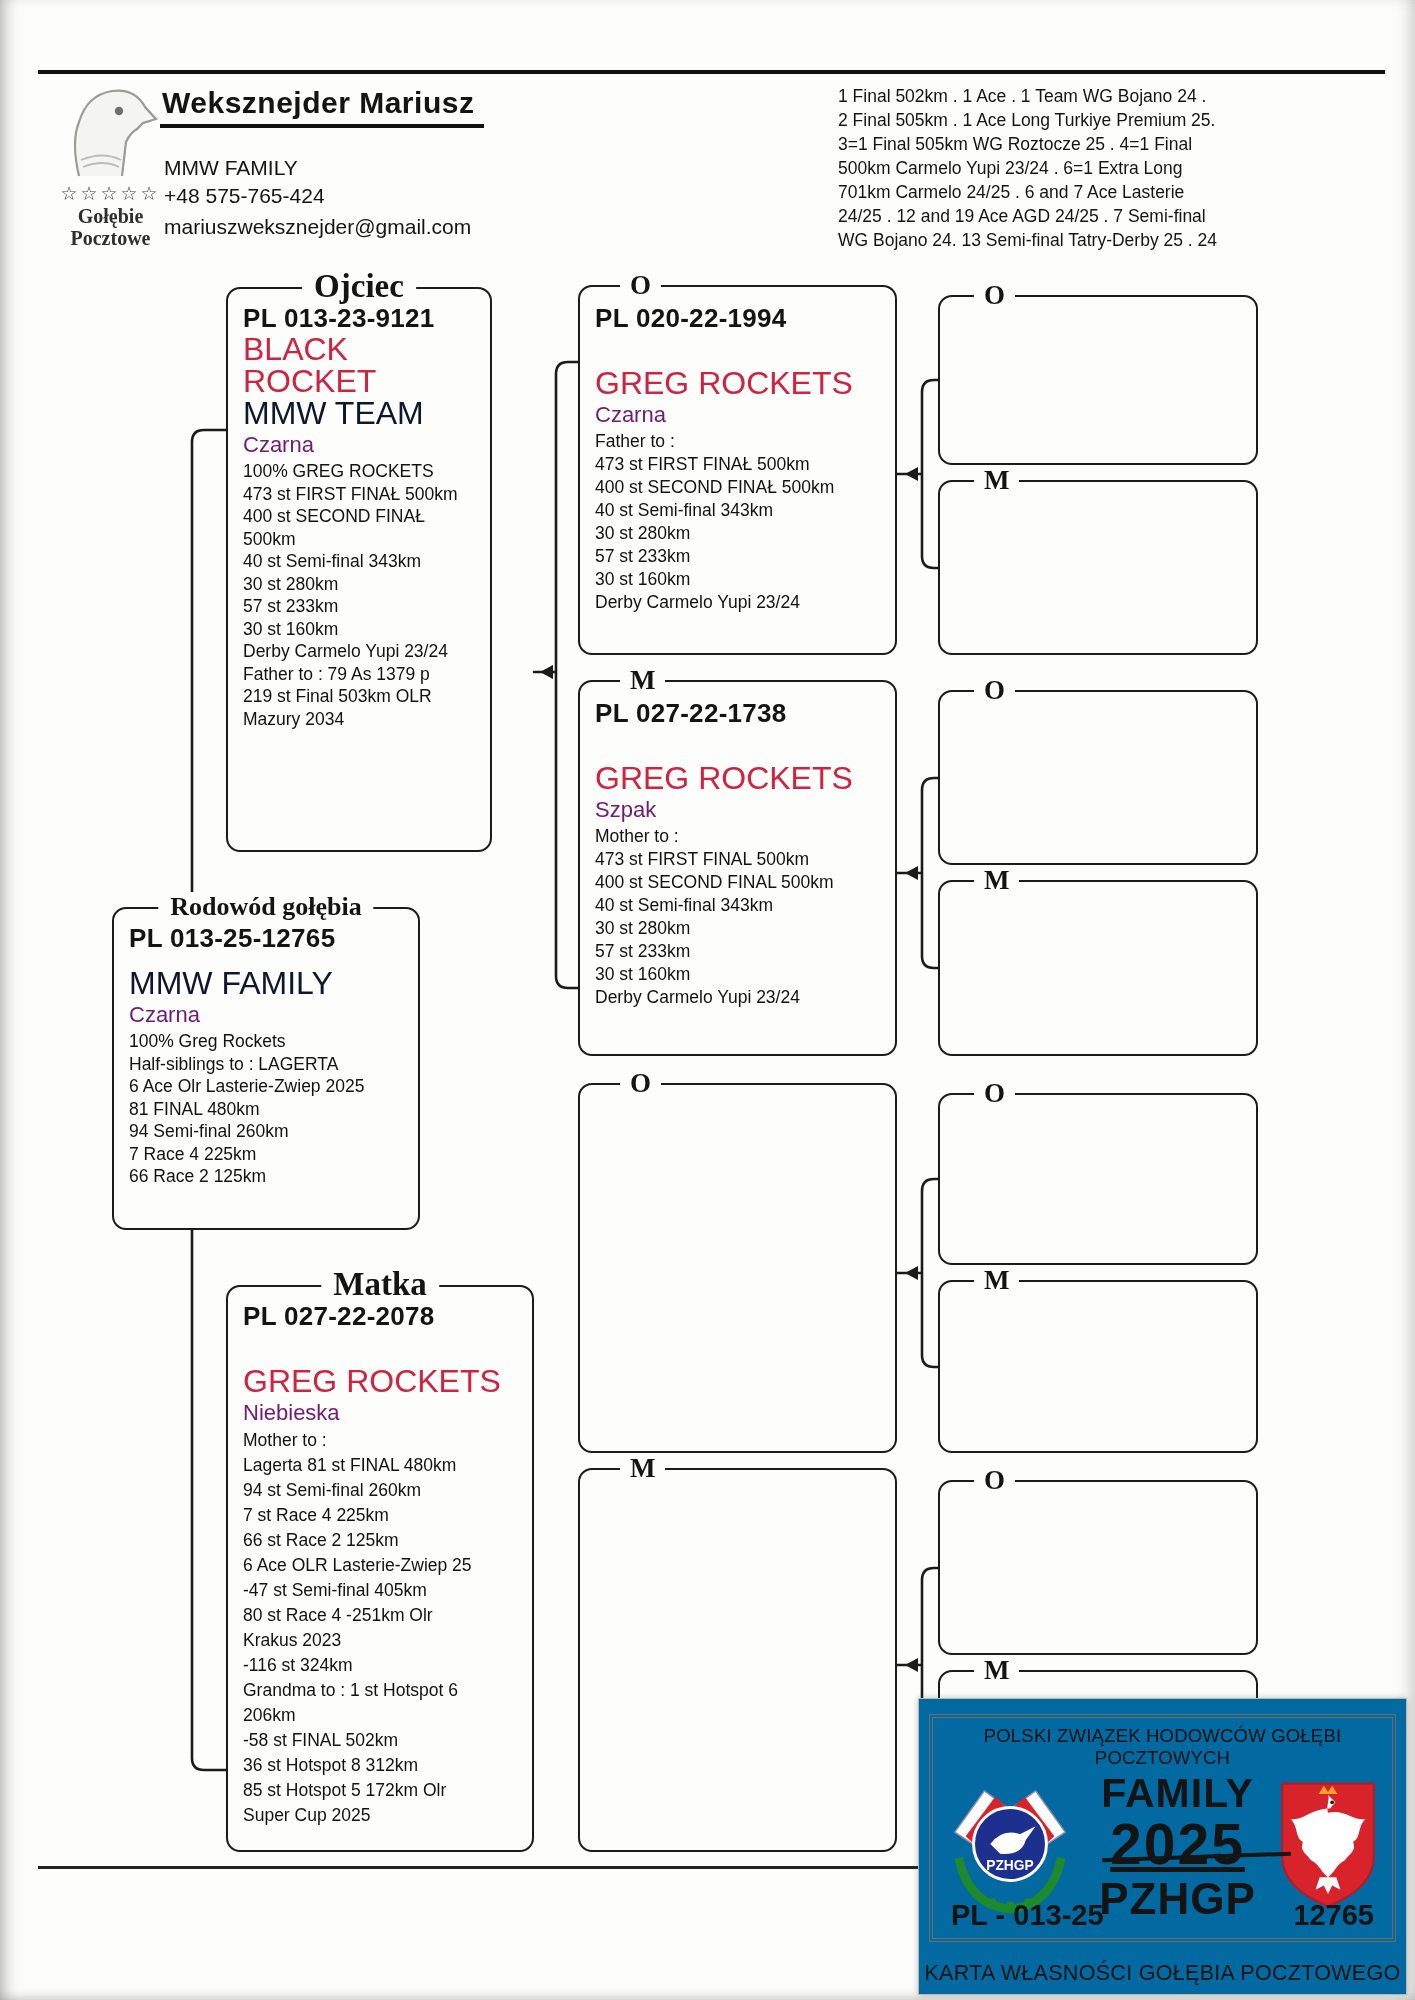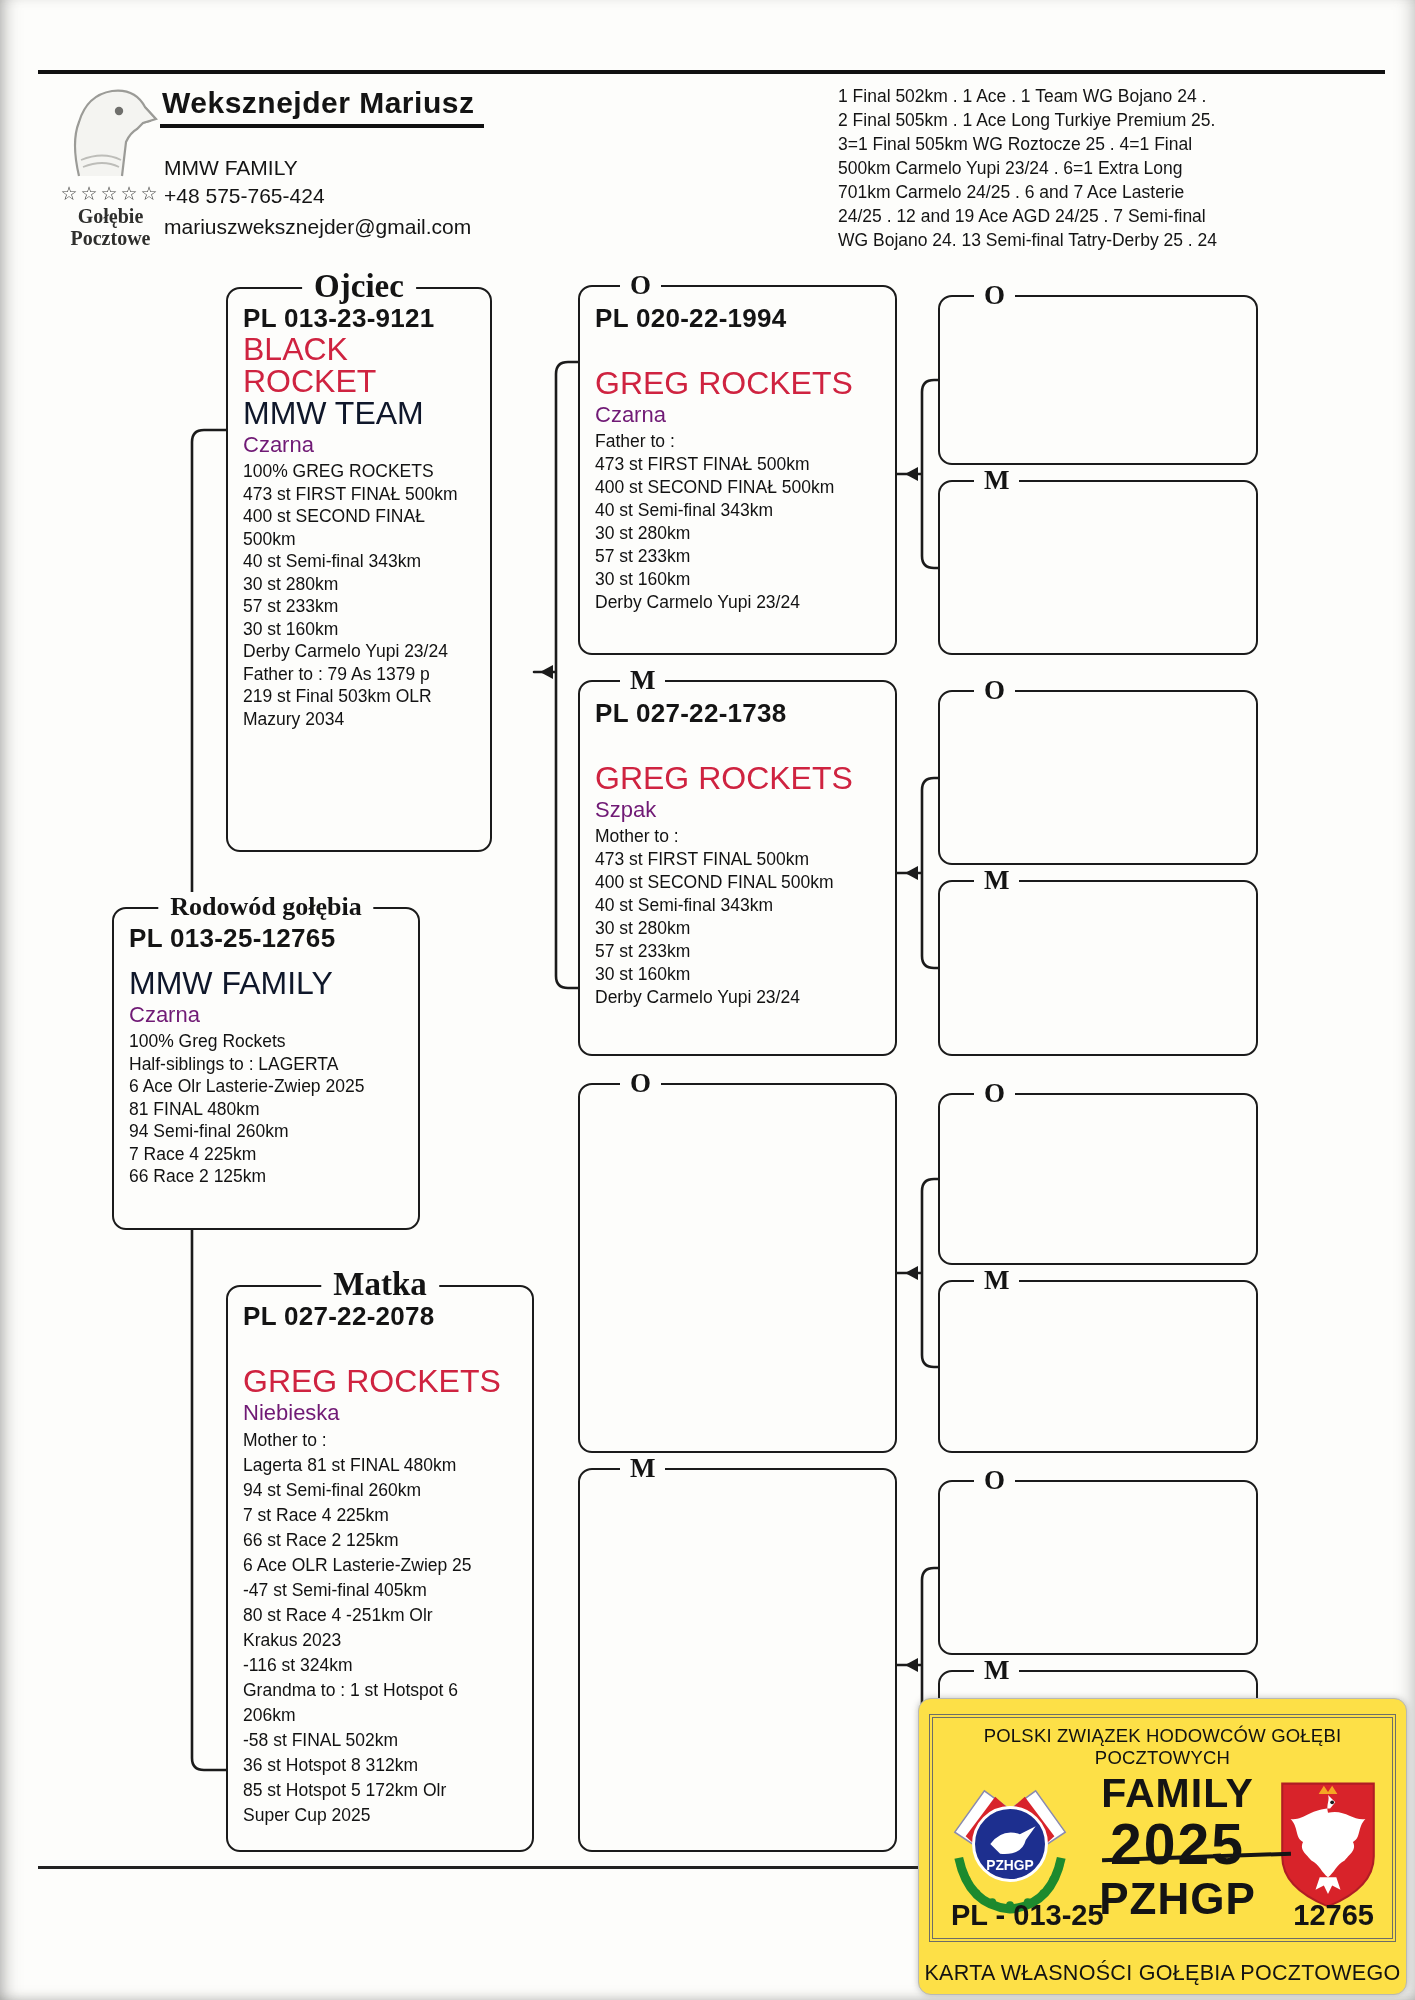--- a/index.html
+++ b/index.html
@@ -27,28 +27,28 @@
   .pad{padding:14px 10px 0 15px;}
   .ring{font-size:26px;font-weight:bold;letter-spacing:.3px;line-height:30px;}
   .bname{font-size:32px;line-height:32px;}
   .red1{color:#cf2340;} .red2{color:#0f172a;}
   .bcolor{font-size:22px;line-height:31px;color:#701a75;}
   .details{font-size:17.5px;line-height:22.5px;color:#121212;}
   .lh23 .details{line-height:23px;}
   .lh25 .details{line-height:25px;}
   .gap34{height:34px;} .gap18{height:14px;}
   
-  .stamp{position:absolute;left:918px;top:1698px;width:487px;height:295px;background:#fde047;
-         border:1px solid #b9b9b4;border-radius:13px;box-shadow:0 0 6px rgba(80,80,78,.35);z-index:40;}
+  .stamp{position:absolute;left:918px;top:1698px;width:487px;height:295px;background:#0369a1;
+         border:1px solid #b9b9b4;border-radius:1px;box-shadow:0 0 6px rgba(80,80,78,.35);z-index:40;}
   .sframe{position:absolute;left:10px;top:15px;right:10px;height:228px;border:4px double #6d6d68;box-sizing:border-box;}
   .sfed{margin-top:7px;text-align:center;font-size:18.5px;letter-spacing:.2px;color:#111;}
   .srow{display:flex;align-items:center;justify-content:space-between;padding:2px 12px 0 8px;}
   .scenter{text-align:center;flex:1;line-height:1;position:relative;}
   .spolska{font-size:41px;font-weight:600;letter-spacing:1px;}
-  .syear{font-size:57px;font-weight:900;letter-spacing:2px;margin-top:2px;position:relative;display:inline-block;}
+  .syear{font-size:57px;font-weight:900;letter-spacing:2px;margin-top:2px;position:relative;display:inline-block;text-decoration:underline;}
   .syear .strike{position:absolute;left:-8px;right:-46px;top:68%;height:4px;background:#151515;transform:rotate(-2deg);}
   .sorg{font-size:44px;font-weight:600;letter-spacing:1px;margin-top:4px;}
   .sbottom{position:absolute;left:0;right:0;bottom:6px;display:flex;justify-content:space-between;
            padding:0 18px;font-size:29px;font-weight:bold;}
   .scaption{position:absolute;left:0;right:0;bottom:8px;text-align:center;font-size:21.5px;color:#131313;letter-spacing:.3px;}
   svg.conn{position:absolute;left:0;top:0;z-index:1;}
   .pbox{z-index:2;}
 </style>
 </head>
 <body>

